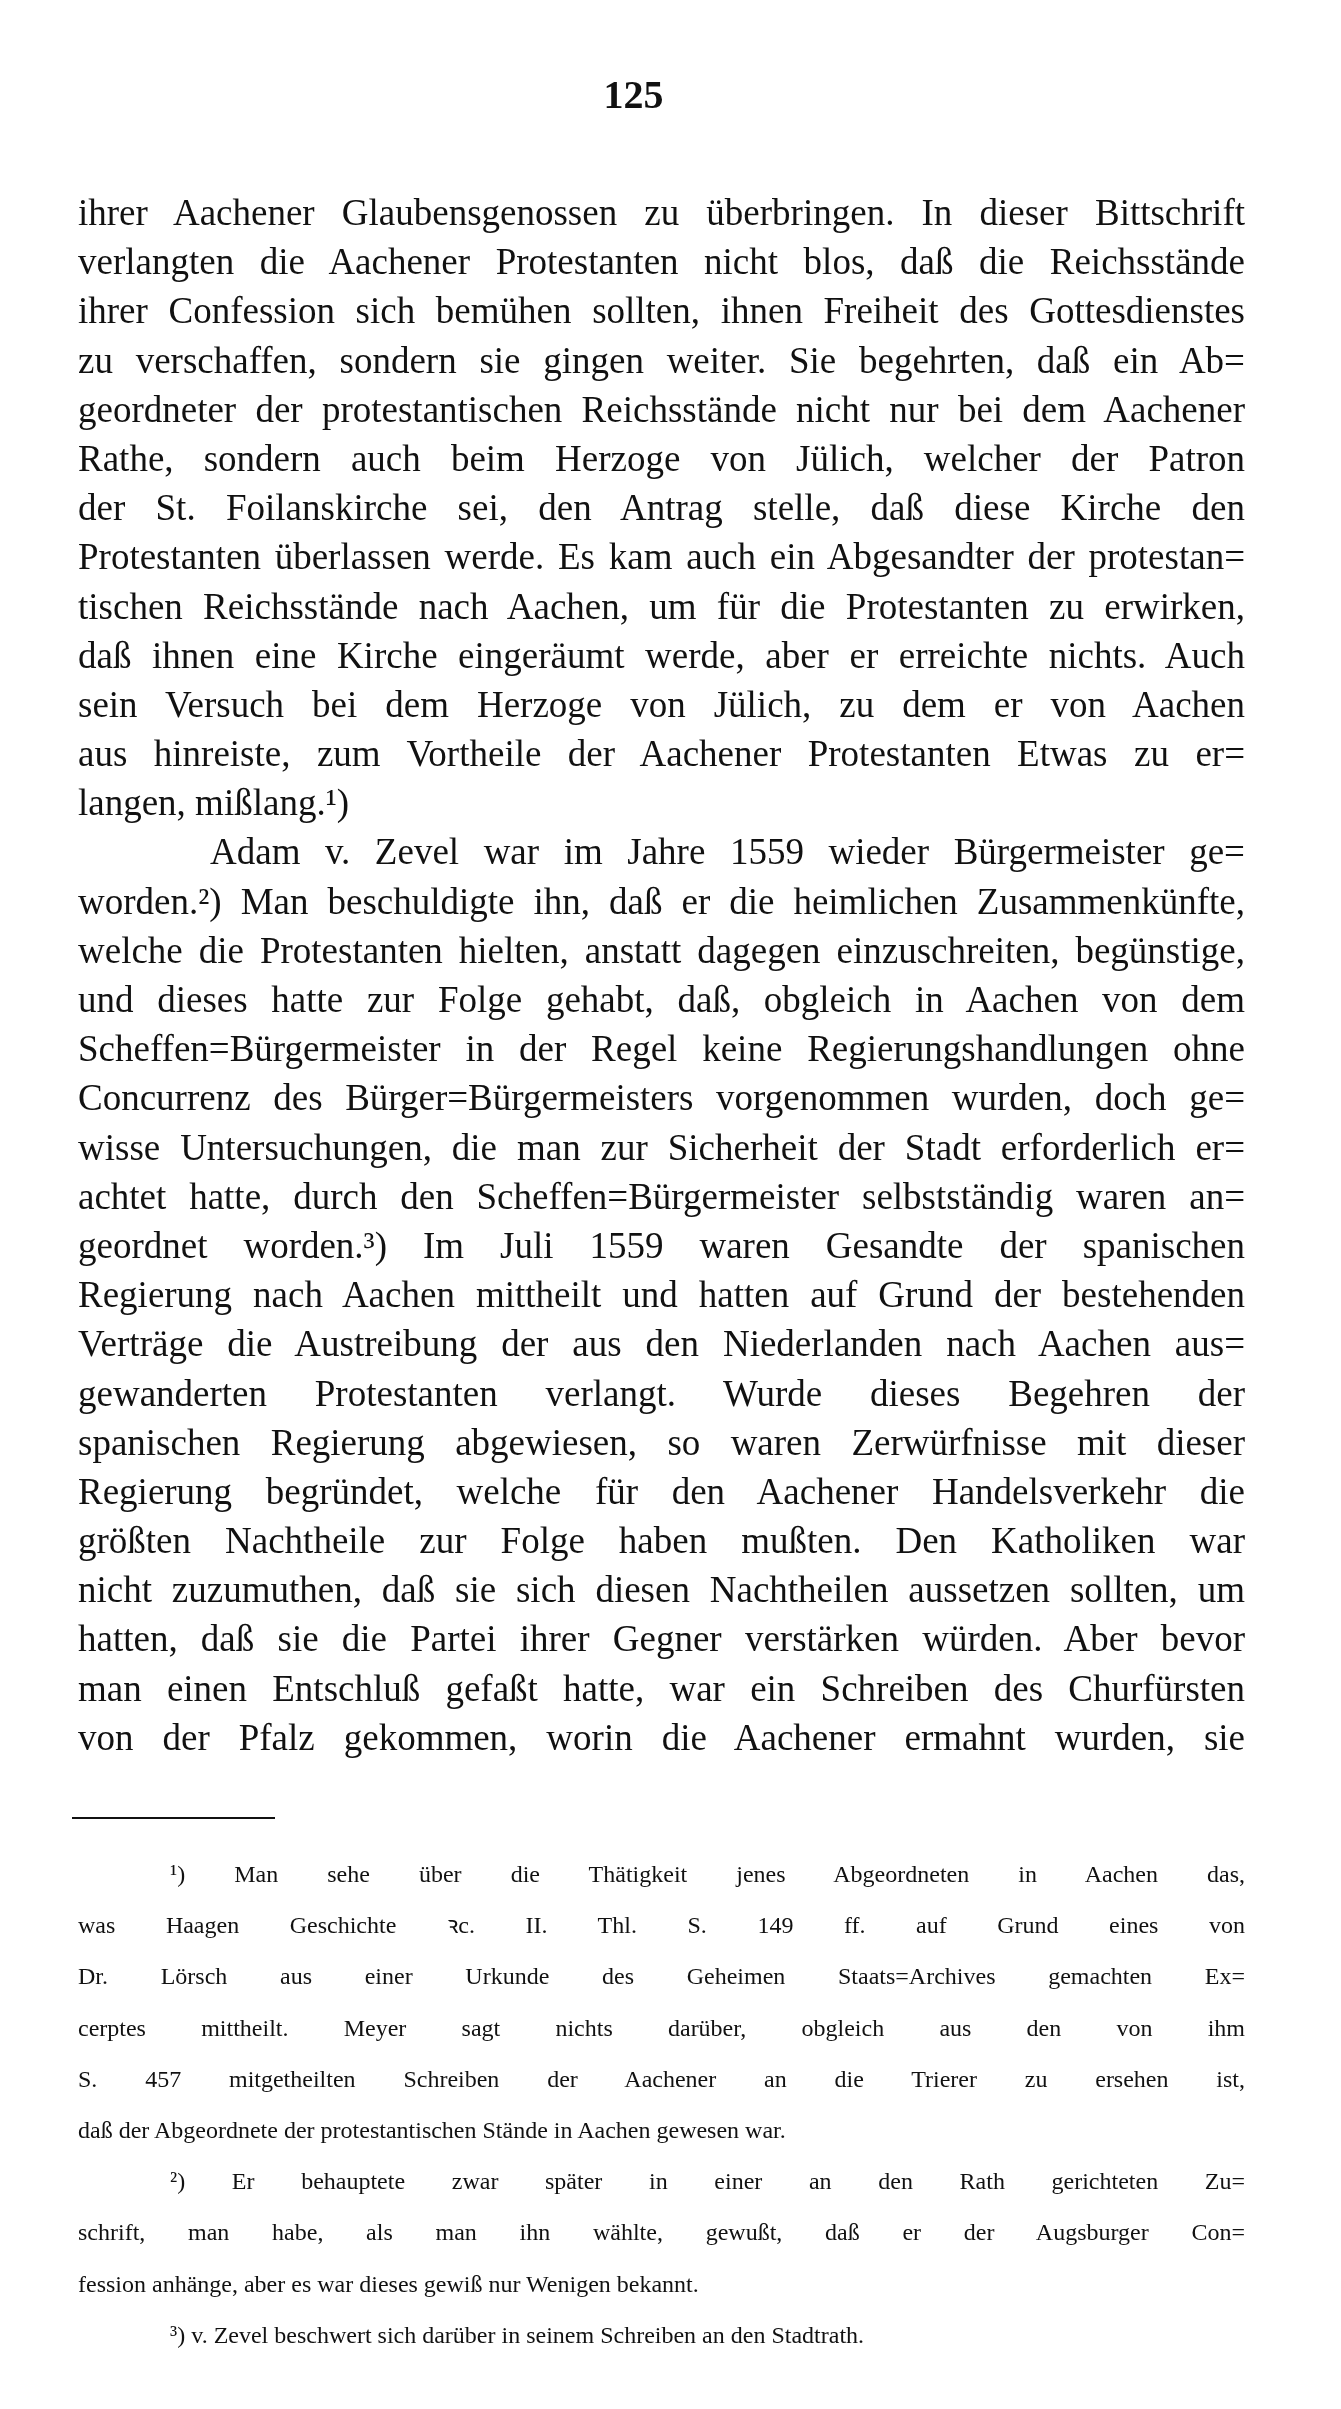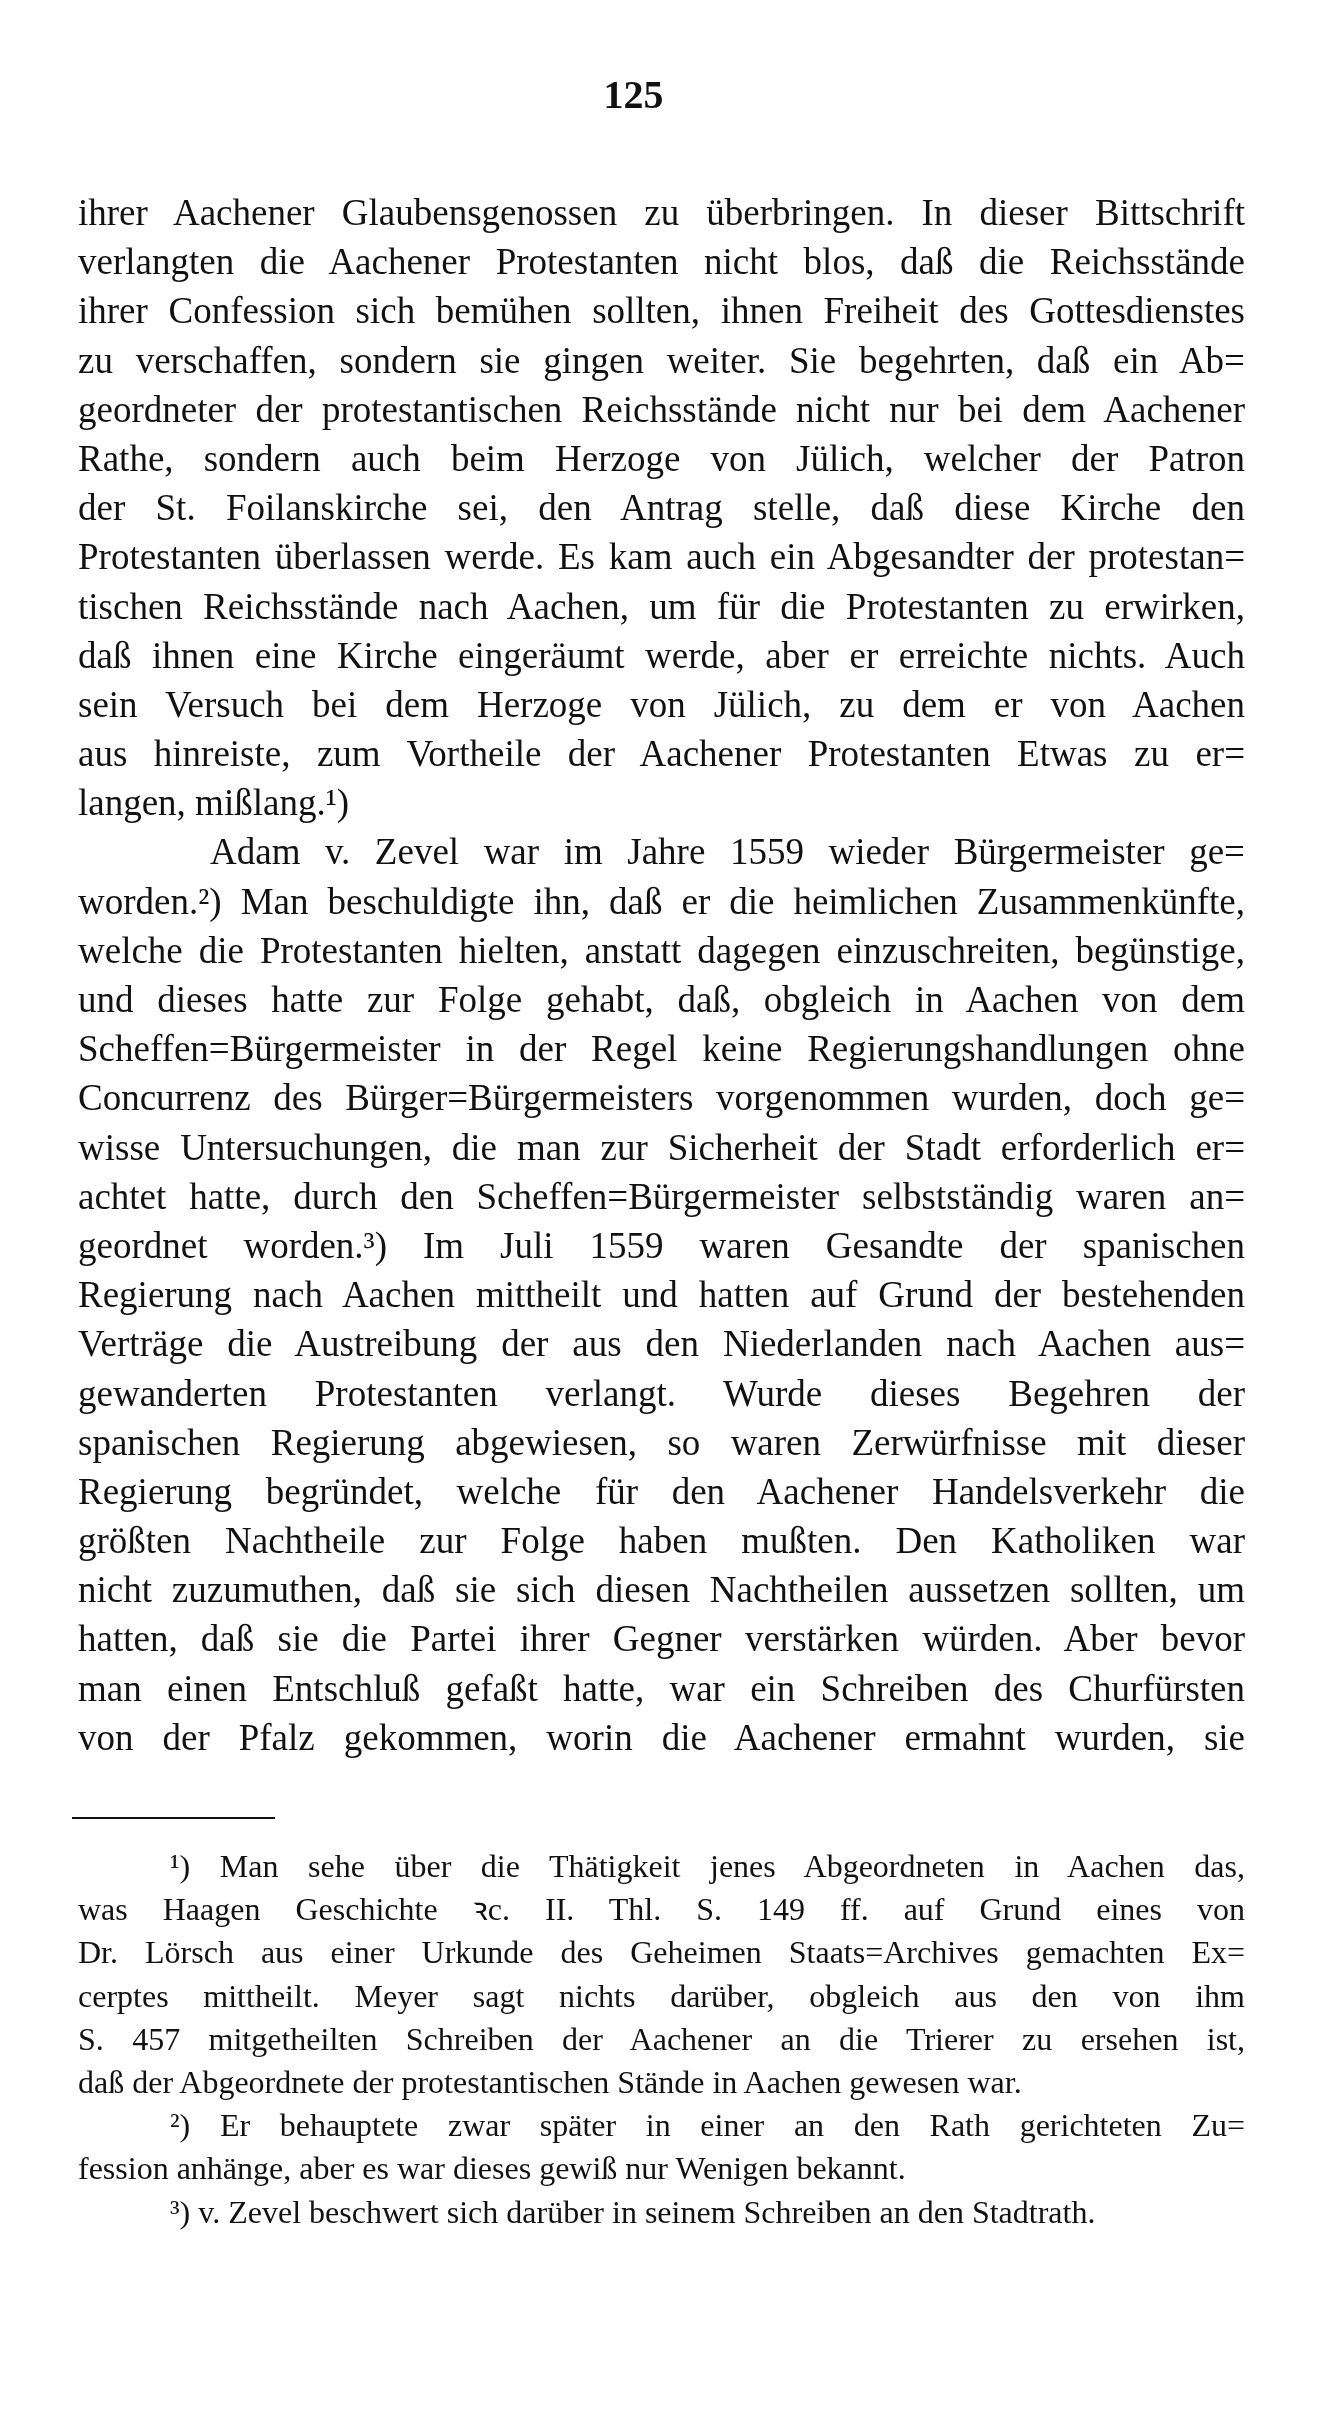--- a/index.html
+++ b/index.html
@@ -8,22 +8,22 @@
   .page-number { position: absolute; top: 70px; left: 0; width: 1267px; text-align: center;
                  font-size: 40px; font-weight: bold; line-height: 50px; }
   .body-text { position: absolute; left: 78px; top: 168px; width: 1167px; margin-top: 20px; }
   .line { display: block; height: 49.2px; line-height: 49.2px; font-size: 37px;
           text-align: justify; text-align-last: justify; white-space: nowrap; overflow: visible; }
   .line.last { text-align-last: left; }
   .line.indent { padding-left: 132px; }
   .fn-rule { position: absolute; left: 72px; top: 1817px; width: 203px; height: 0;
              border-top: 2px solid #111111; }
   .footnotes { position: absolute; left: 78px; top: 1845px; width: 1167px; }
-  .fline { display: block; height: 43.2px; line-height: 43.2px; font-size: 32px;
-           text-align: justify; text-align-last: justify; white-space: nowrap; }
+  .fline { display: block; height: 43.2px; line-height: 43.2px; font-size: 24px;
+           text-align: justify; text-align-last: justify; white-space: nowrap; margin-top: 8px; }
   .fline.last { text-align-last: left; }
   .fline.indent { padding-left: 92px; }
 </style>
 </head>
 <body>
 
 <div>
 
   <div class="page-number">125</div>
 
@@ -65,17 +65,18 @@
   <div class="fn-rule"></div>
 
   <div class="footnotes">
     <span class="fline indent">¹) Man sehe über die Thätigkeit jenes Abgeordneten in Aachen das,</span>
     <span class="fline">was Haagen Geschichte ꝛc. II. Thl. S. 149 ff. auf Grund eines von</span>
     <span class="fline">Dr. Lörsch aus einer Urkunde des Geheimen Staats=Archives gemachten Ex=</span>
     <span class="fline">cerptes mittheilt.  Meyer sagt nichts darüber, obgleich aus den von ihm</span>
     <span class="fline">S. 457 mitgetheilten Schreiben der Aachener an die Trierer zu ersehen ist,</span>
     <span class="fline last">daß der Abgeordnete der protestantischen Stände in Aachen gewesen war.</span>
     <span class="fline indent">²) Er behauptete zwar später in einer an den Rath gerichteten Zu=</span>
+    <span class="fline">schrift, man habe, als man ihn wählte, gewußt, daß er der Augsburger Con=</span>
     <span class="fline last">fession anhänge, aber es war dieses gewiß nur Wenigen bekannt.</span>
     <span class="fline indent last">³) v. Zevel beschwert sich darüber in seinem Schreiben an den Stadtrath.</span>
   </div>
 
 </div>
 
 </body></html>

